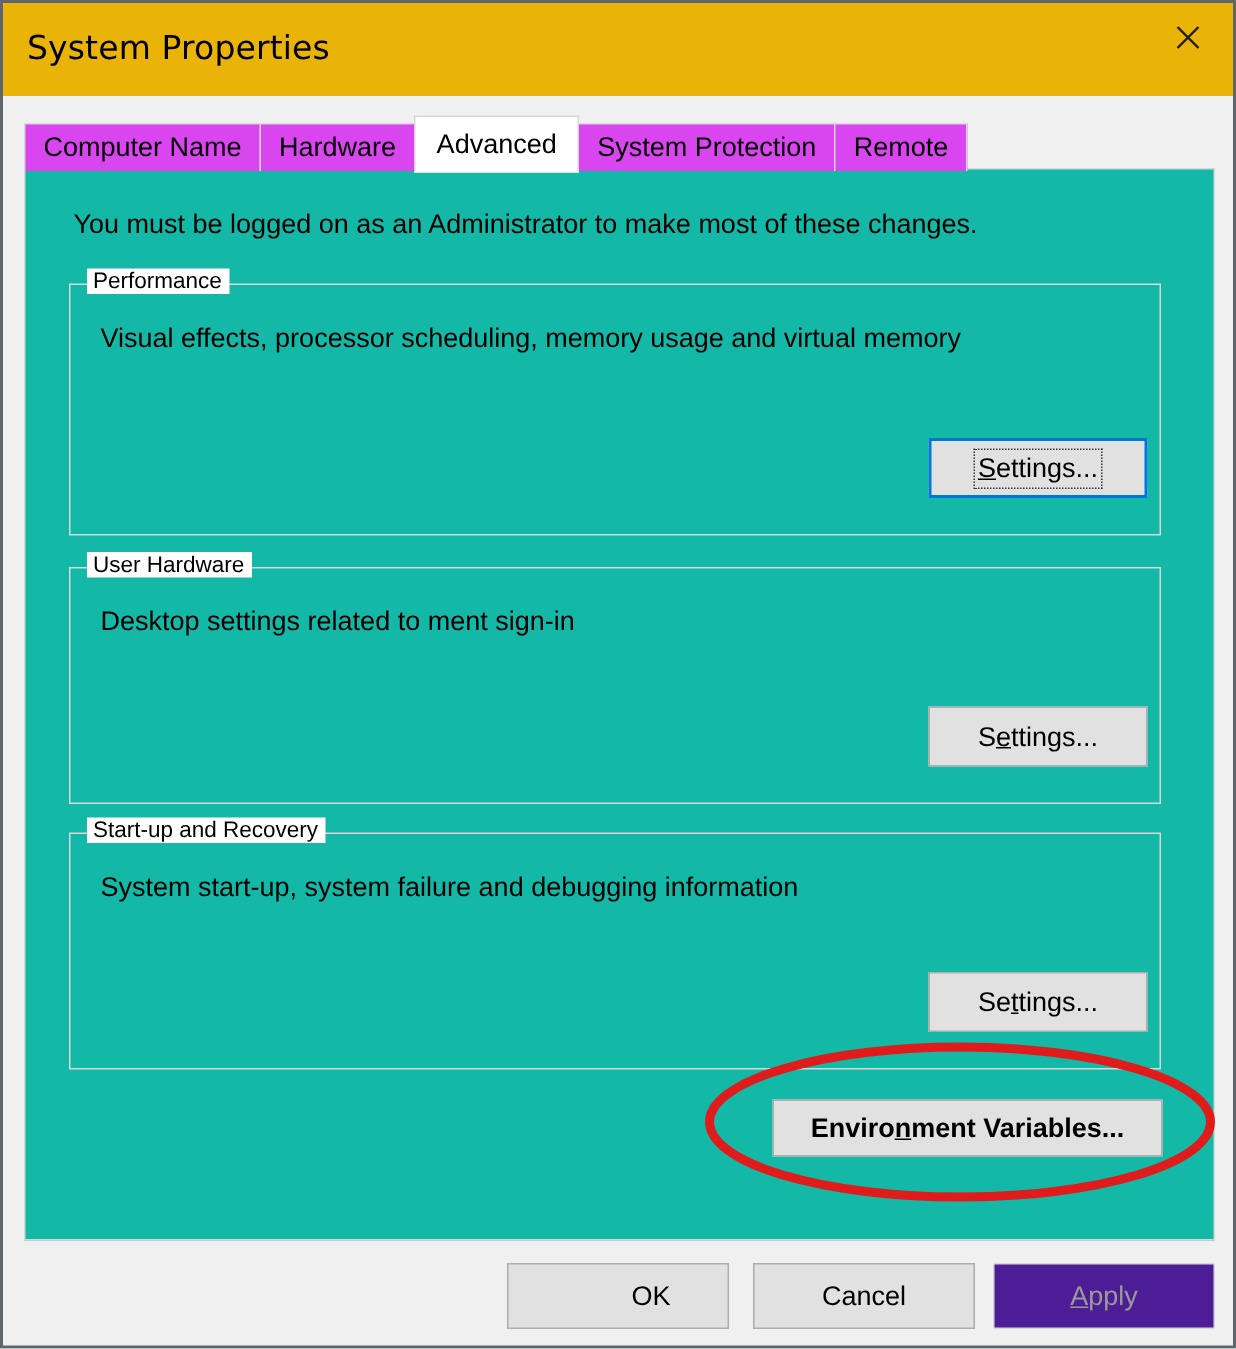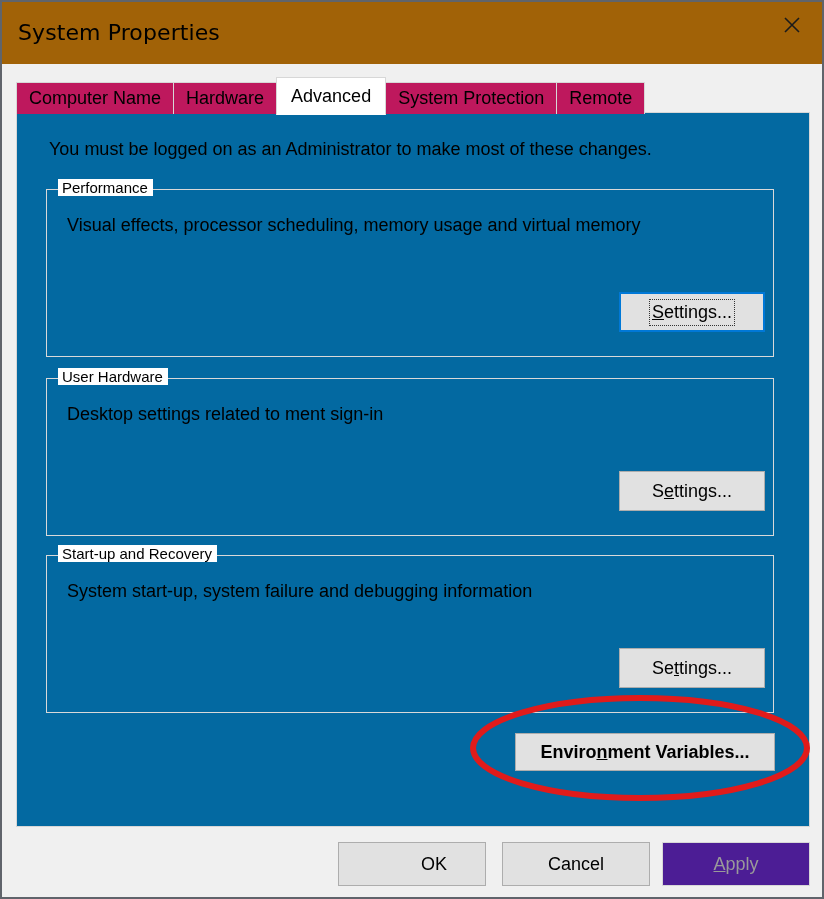--- a/index.html
+++ b/index.html
@@ -21,21 +21,21 @@
     border: 2px solid #60646b;
     overflow: hidden;
   }
 
   
   .titlebar {
     position: absolute;
     left: 0; top: 0;
     width: 820px;
     height: 62px;
-    background: #a16207;
+    background: #eab308;
   }
   .title-text {
     position: absolute;
     left: 16px;
     top: 18px;
     font-size: 22px;
     color: #000000;
     font-family: "DejaVu Sans", sans-serif;
     font-weight: 400;
     letter-spacing: 0.1px;
@@ -70,21 +70,21 @@
     z-index: 3;
   }
   .tab {
     box-sizing: border-box;
     height: 32px;
     padding: 0 12px;
     display: flex;
     align-items: center;
     font-size: 18px;
     color: #000;
-    background: #be185d;
+    background: #d946ef;
     border: 1px solid #d7d7d7;
     border-bottom: none;
     margin-right: -1px;
     white-space: nowrap;
     cursor: default;
     font-family: "Liberation Sans", sans-serif;
   }
   .tab.selected {
     background: #ffffff;
     border: 1px solid #d7d7d7;
@@ -97,21 +97,21 @@
   }
 
   
   .tabpanel {
     position: absolute;
     left: 14px;
     top: 110px;
     width: 794px;
     height: 715px;
     box-sizing: border-box;
-    background: #0369a1;
+    background: #14b8a6;
     border: 1px solid #d7d7d7;
   }
 
   .admin-note {
     position: absolute;
     left: 32px;
     top: 26px;
     font-size: 18px;
     color: #000;
     white-space: nowrap;

